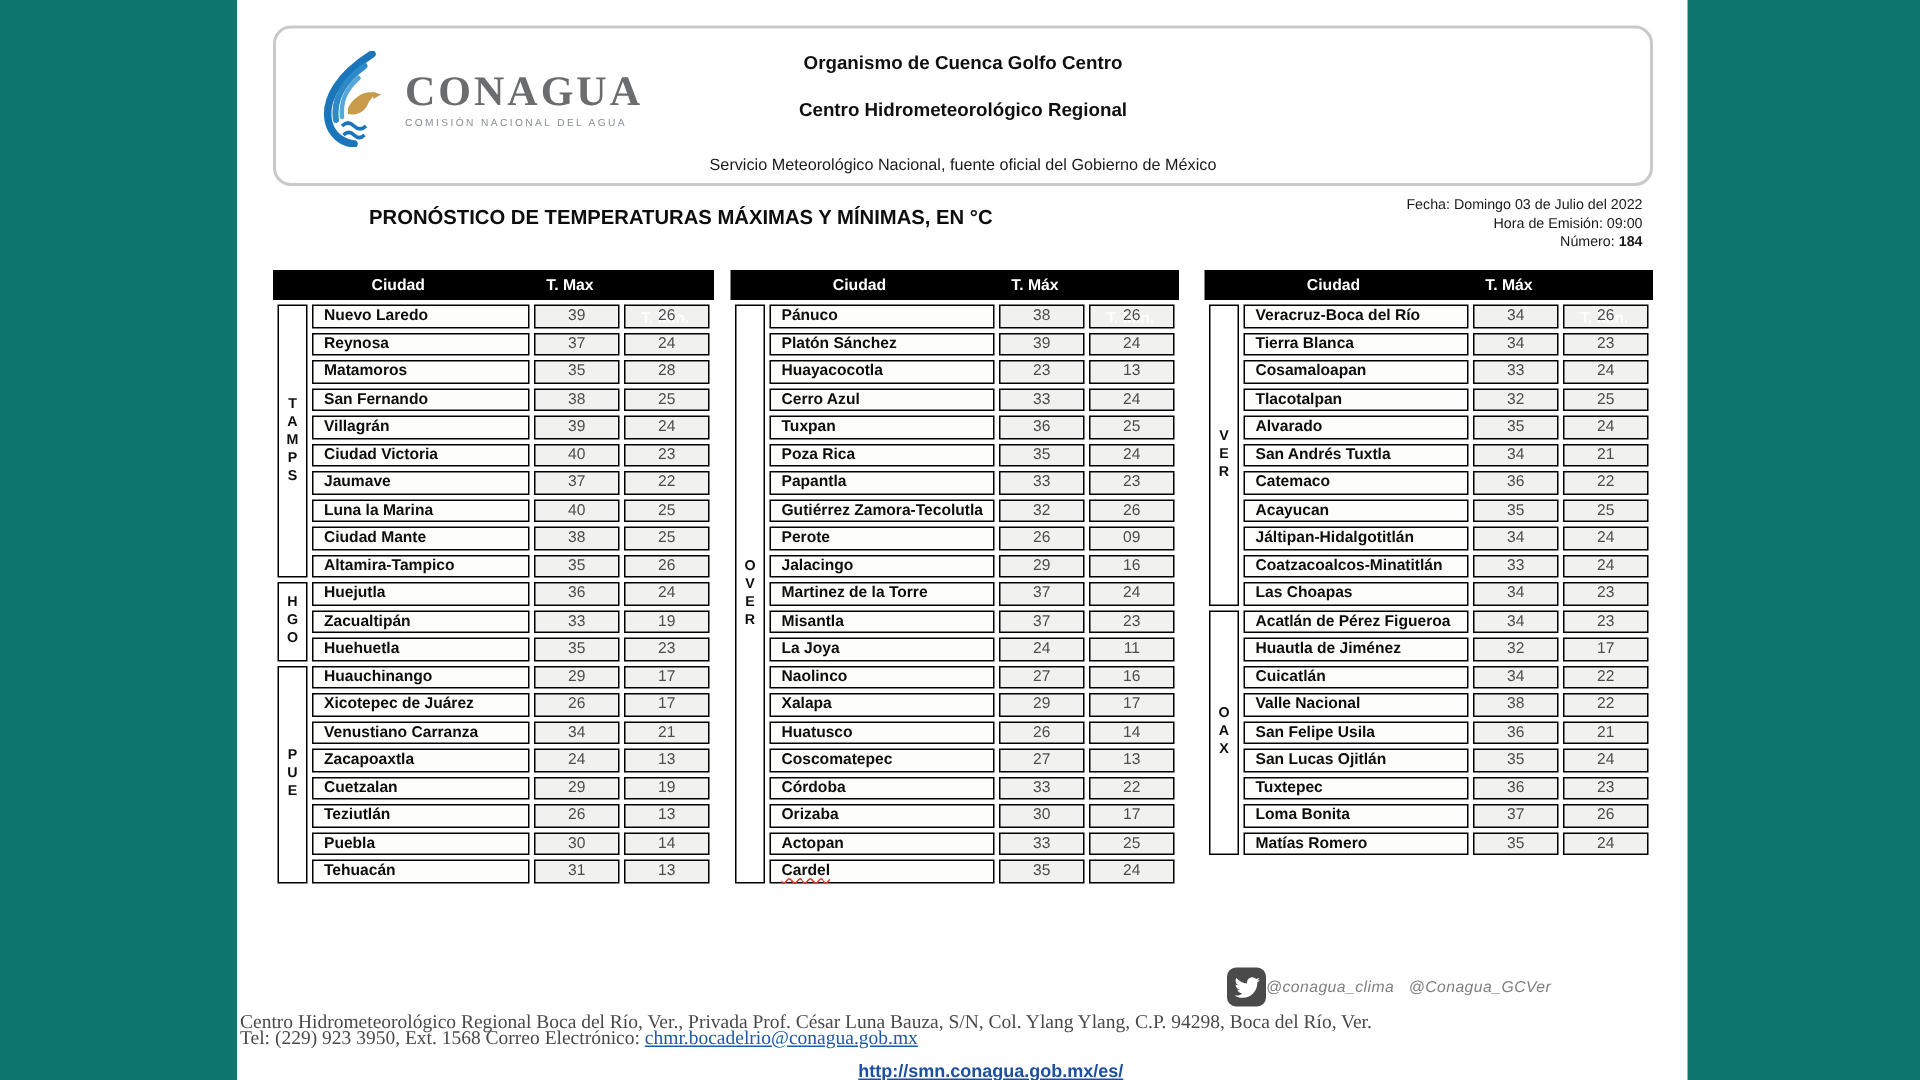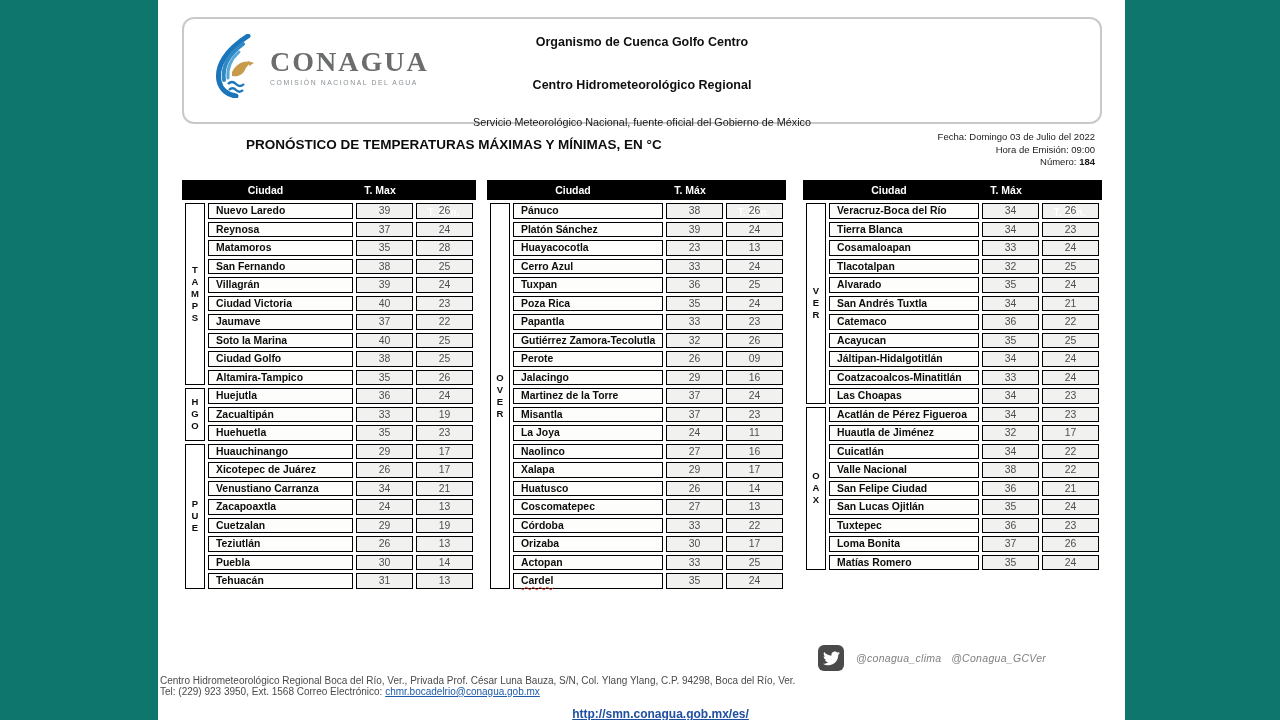--- a/index.html
+++ b/index.html
@@ -10,21 +10,21 @@
   
   .header-box{position:absolute;left:24px;top:17px;width:916px;height:103px;
               border:2px solid #c9c9c9;border-radius:12px;background:#fff;}
   .logo{position:absolute;left:28px;top:15px;display:flex;align-items:center;}
   .logo-text{margin-left:8px;}
   .logo-name{font-family:"Liberation Serif",serif;font-weight:bold;font-size:28px;
              color:#6a6c6e;letter-spacing:2px;line-height:30px;}
   .logo-caption{font-size:6.8px;color:#8a9094;letter-spacing:1.6px;margin-top:2px;}
   .header-lines{position:absolute;left:0;top:0;width:100%;text-align:center;padding-top:16px;}
   .hl-b{font-weight:bold;font-size:12.5px;color:#101010;line-height:15px;}
-  .hl-gap{margin-top:28px;}
+  .hl-gap{margin-top:16px;}
   .hl-sub{font-size:10.8px;color:#1a1a1a;margin-top:23px;}
 
   
   .title{position:absolute;left:88px;top:137px;width:714px;text-align:left;
          font-weight:bold;font-size:13.5px;color:#0d0d0d;}
   .emission{position:absolute;right:30px;top:131px;text-align:right;
             font-size:9.5px;color:#1a1a1a;line-height:12.5px;}
 
   
   .wtable{position:absolute;top:180px;}
@@ -47,24 +47,24 @@
                color:#4d4d4d;font-size:10.4px;}
   .misspell{text-decoration:underline wavy #e03c31;text-decoration-thickness:1px;
             text-underline-offset:2px;}
 
   
   .url-link{position:absolute;left:390px;top:666px;width:225px;text-align:center;
             font-size:12px;font-weight:bold;color:#1f4fa0;text-decoration:underline;margin-top:41px;}
   .twitter-box{position:absolute;left:660px;top:645px;display:flex;align-items:center;}
   .tw-icon{width:26px;height:26px;border-radius:6px;background:#4a4a4a;display:flex;
            align-items:center;justify-content:center;}
-  .tw-handles{margin-left:12px;font-size:10.5px;font-style:italic;color:#808080;
+  .tw-handles{font-size:10.5px;font-style:italic;color:#808080;
               letter-spacing:.3px;white-space:pre;}
-  .footer-text{position:absolute;left:2px;top:676px;font-size:10px;color:#4a4a4a;
-               line-height:10.5px;}
+  .footer-text{position:absolute;left:2px;top:676px;font-size:13px;color:#4a4a4a;
+               line-height:10.5px;font-family:Liberation Serif, serif;}
   .footer-text a{color:#1f5aa8;}
   .riar{position:absolute;left:898px;top:740px;font-size:16px;font-weight:normal;
         letter-spacing:1px;color:#2e2e2e;}
 </style>
 </head>
 <body>
 
 <div class="stage">
   <div class="page">
 
@@ -141,26 +141,26 @@
               <td class="city-cell"><span>Ciudad Victoria</span></td>
               <td class="temp-cell">40</td>
               <td class="temp-cell">23</td>
             </tr>
             <tr>
               <td class="city-cell"><span>Jaumave</span></td>
               <td class="temp-cell">37</td>
               <td class="temp-cell">22</td>
             </tr>
             <tr>
-              <td class="city-cell"><span>Soto la Marina</span></td>
+              <td class="city-cell"><span>Luna la Marina</span></td>
               <td class="temp-cell">40</td>
               <td class="temp-cell">25</td>
             </tr>
             <tr>
-              <td class="city-cell"><span>Ciudad Golfo</span></td>
+              <td class="city-cell"><span>Ciudad Mante</span></td>
               <td class="temp-cell">38</td>
               <td class="temp-cell">25</td>
             </tr>
             <tr>
               <td class="city-cell"><span>Altamira-Tampico</span></td>
               <td class="temp-cell">35</td>
               <td class="temp-cell">26</td>
             </tr>
             <tr>
               <td class="state-cell" rowspan="3">H
@@ -431,21 +431,21 @@
               <td class="city-cell"><span>Cuicatlán</span></td>
               <td class="temp-cell">34</td>
               <td class="temp-cell">22</td>
             </tr>
             <tr>
               <td class="city-cell"><span>Valle Nacional</span></td>
               <td class="temp-cell">38</td>
               <td class="temp-cell">22</td>
             </tr>
             <tr>
-              <td class="city-cell"><span>San Felipe Ciudad</span></td>
+              <td class="city-cell"><span>San Felipe Usila</span></td>
               <td class="temp-cell">36</td>
               <td class="temp-cell">21</td>
             </tr>
             <tr>
               <td class="city-cell"><span>San Lucas Ojitlán</span></td>
               <td class="temp-cell">35</td>
               <td class="temp-cell">24</td>
             </tr>
             <tr>
               <td class="city-cell"><span>Tuxtepec</span></td>

